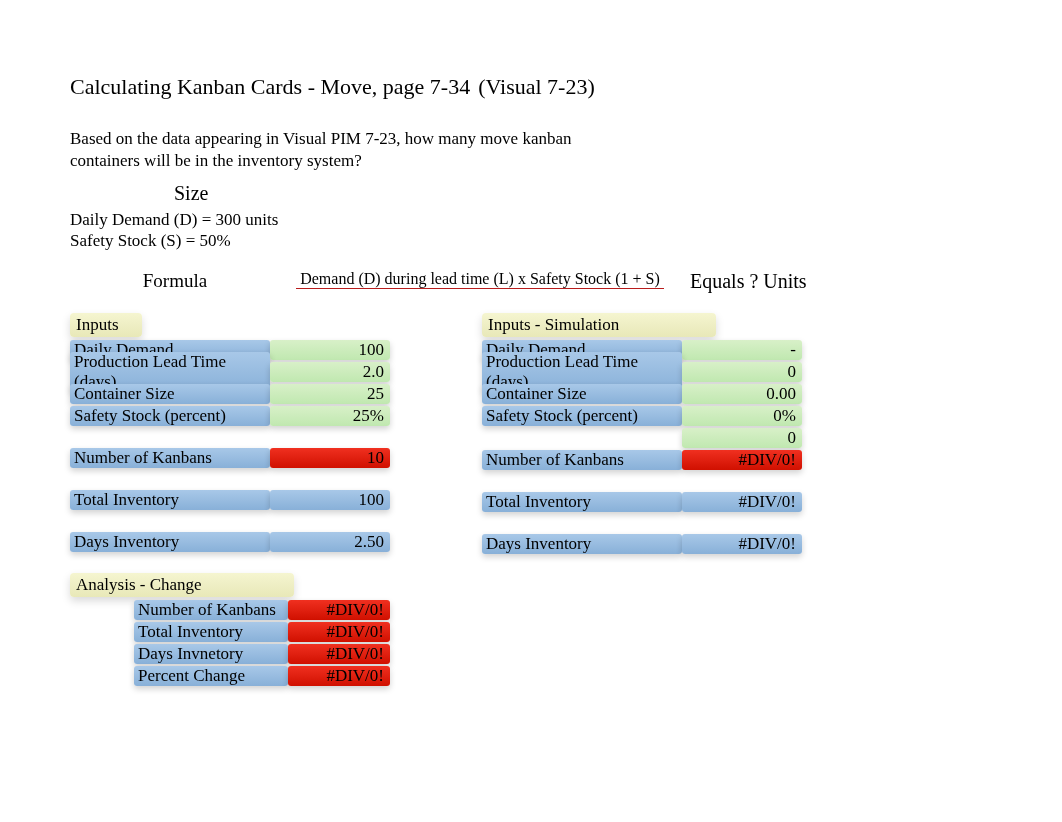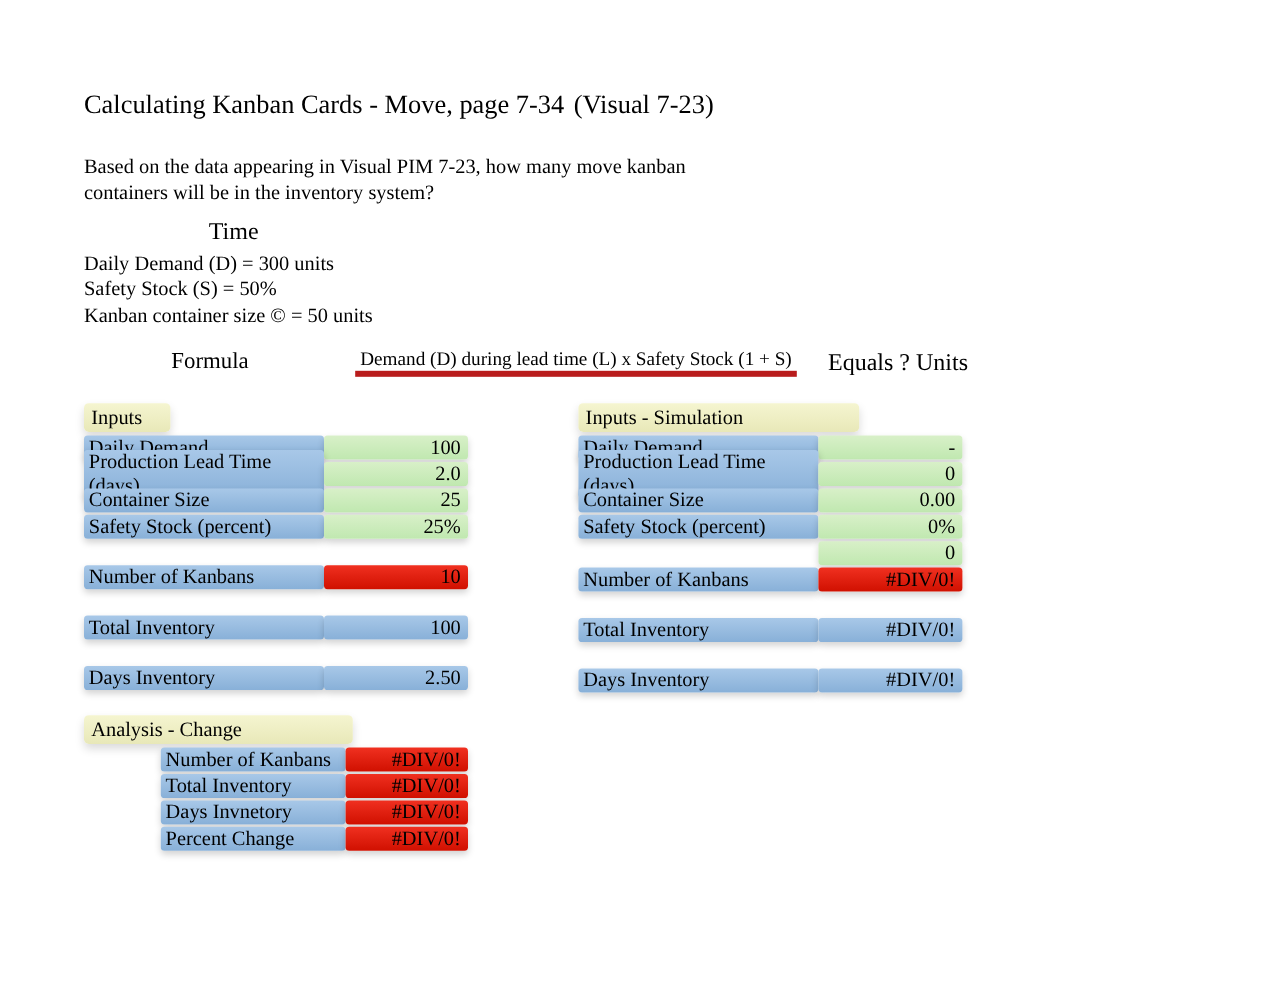--- a/index.html
+++ b/index.html
@@ -46,21 +46,21 @@
     font-size: 19px;
     width: 210px;
     text-align: center;
   }
   .formula-frac {
     width: 400px;
     text-align: center;
     font-size: 16px;
   }
   .underline {
-    border-bottom: 5px solid #b91c1c;
+    border-bottom: 1px solid #b91c1c;
     display: inline-block;
     padding: 0 4px;
     margin-bottom: 2px;
   }
   .equals {
     margin-left: 10px;
     font-size: 20px;
   }
   .panels {
     display: flex;
@@ -108,25 +108,24 @@
 <body>
 
 <div class="page">
   <div class="title-row">
     <span>Calculating Kanban Cards - Move, page 7-34</span>
     <span>(Visual 7-23)</span>
   </div>
 
   <div class="question">Based on the data appearing in Visual PIM 7-23, how many move kanban containers will be in the inventory system?</div>
 
-  <div class="data-header">Time</div>
+  <div class="data-header">Size</div>
   <div class="data-lines">
     <div>Daily Demand (D) = 300 units</div>
     <div>Safety Stock (S) = 50%</div>
-    <div>Kanban container size © = 50 units</div>
   </div>
 
   <div class="formula-block">
     <div class="formula-label">Formula</div>
     <div class="formula-frac">
       <div class="underline">Demand (D) during lead time (L) x Safety Stock (1 + S)</div>
     </div>
     <div class="equals">Equals ? Units</div>
   </div>
 

